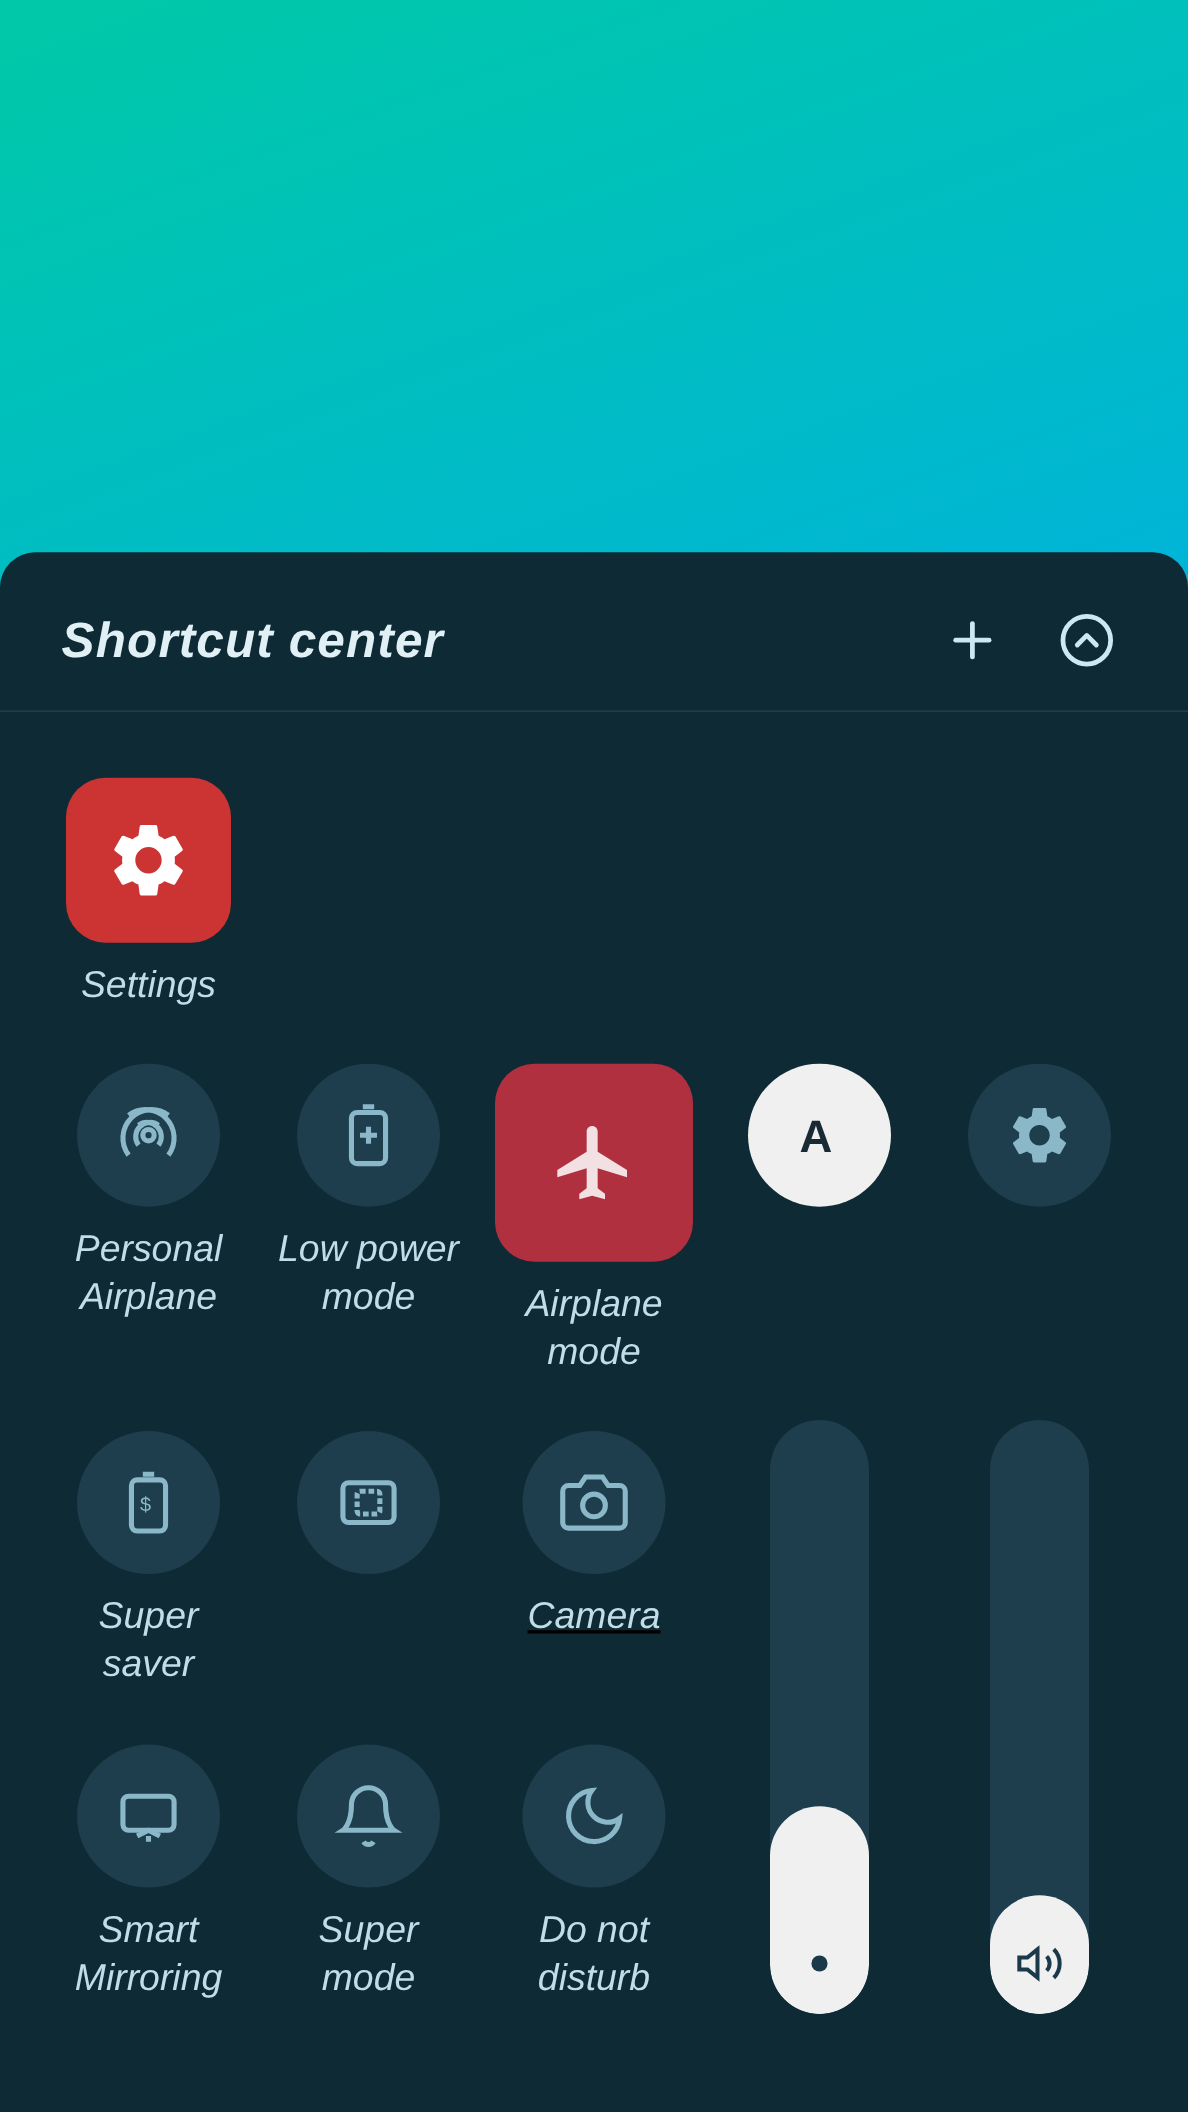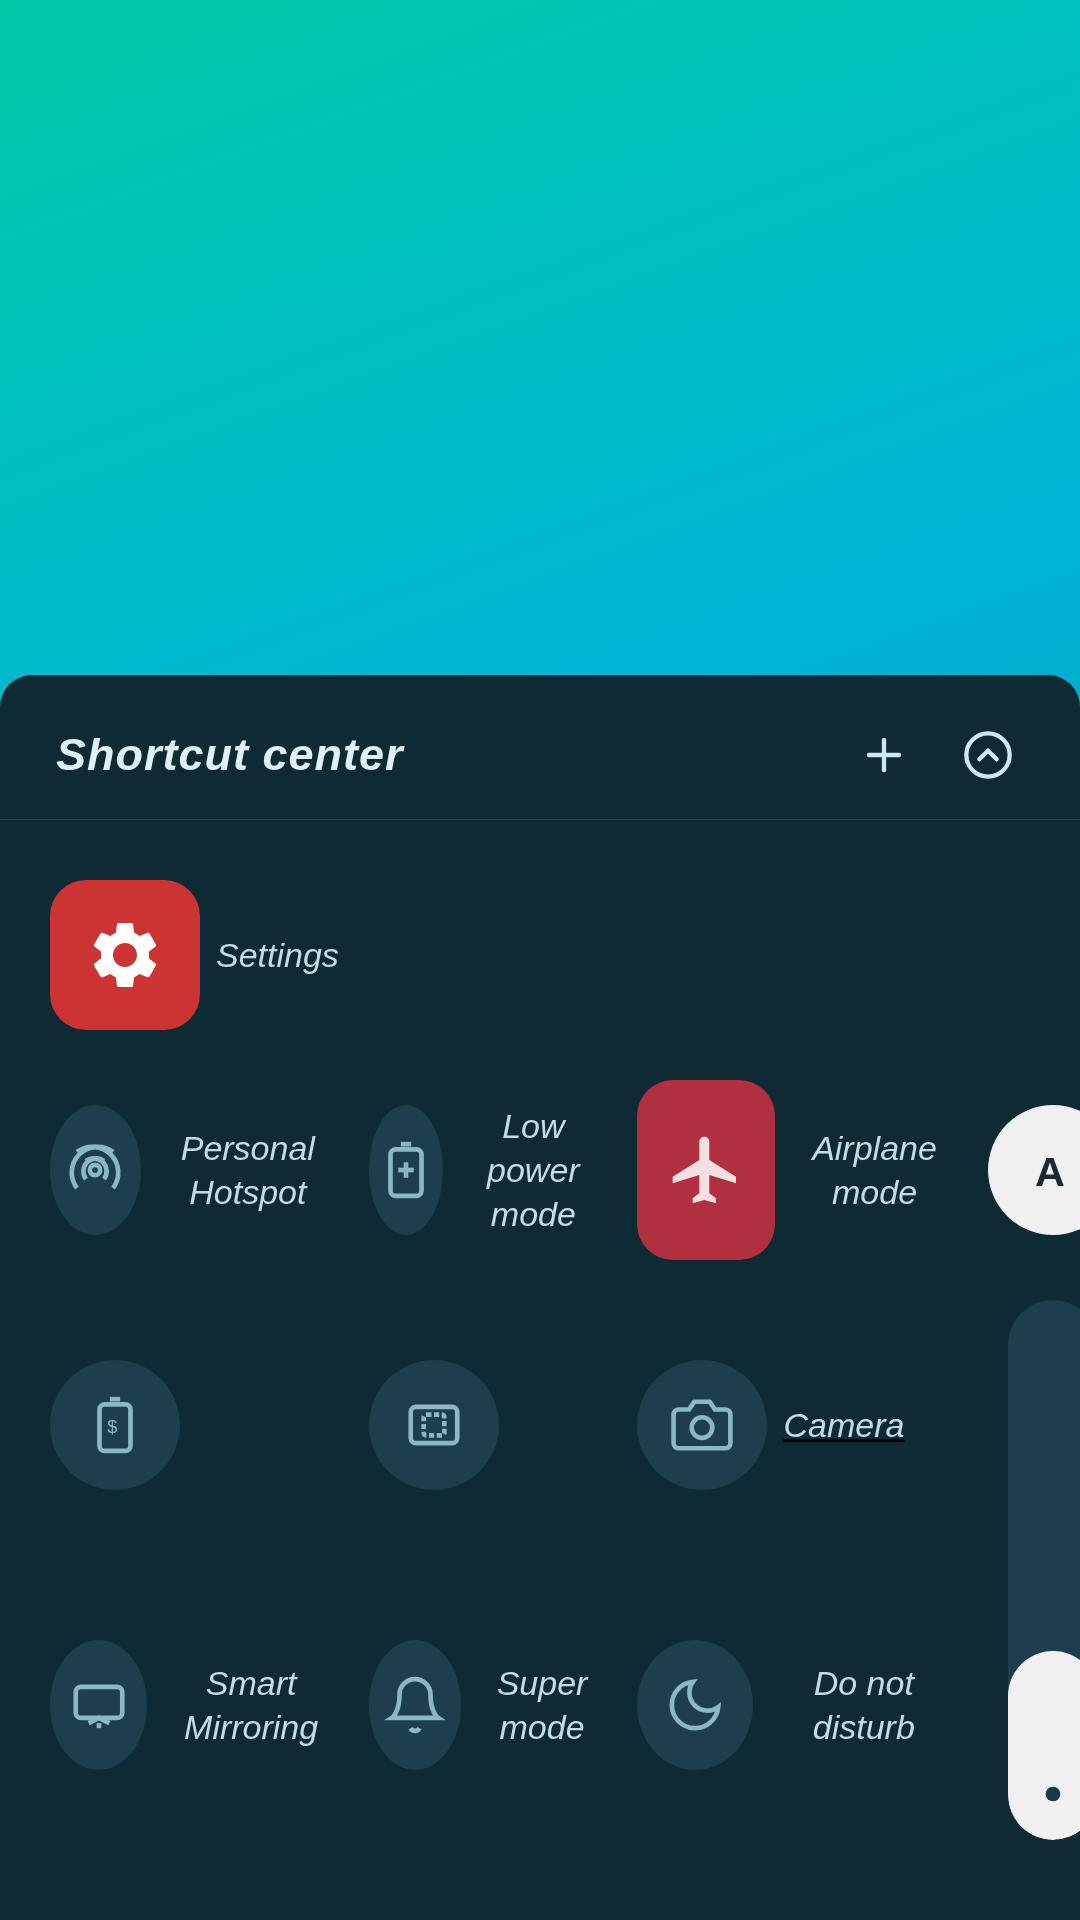--- a/index.html
+++ b/index.html
@@ -55,21 +55,21 @@
       cursor: pointer;
       color: #cce8f0;
     }
 
     .header-btn svg {
       width: 52px; height: 52px;
     }
 
     .shortcut-item {
       display: flex;
-      flex-direction: row;
+      flex-direction: column;
       align-items: center;
       gap: 16px;
       padding: 20px 10px;
       cursor: pointer;
     }
 
     .shortcut-icon {
       width: 130px; height: 130px;
       border-radius: 50%;
       background: #1e3d4d;
@@ -208,21 +208,21 @@
     <div class="shortcut-item" style="grid-column:1; grid-row:2;">
       <div class="shortcut-icon">
         <svg viewBox="0 0 24 24" fill="none" stroke="currentColor" stroke-width="1.8">
           <circle cx="12" cy="12" r="2"></circle>
           <path d="M8.5 8.5a5 5 0 0 1 7 7"></path>
           <path d="M5 5a10 10 0 0 1 14 14"></path>
           <path d="M15.5 8.5a5 5 0 0 0-7 7"></path>
           <path d="M19 5a10 10 0 0 0-14 14"></path>
         </svg>
       </div>
-      <span class="shortcut-label">Personal Hotspot</span>
+      <span class="shortcut-label">Personal Airplane</span>
     </div>
 
     <div class="shortcut-item" style="grid-column:2; grid-row:2;">
       <div class="shortcut-icon">
         <svg viewBox="0 0 24 24" fill="none" stroke="currentColor" stroke-width="1.8">
           <rect x="6" y="4" width="12" height="18" rx="2"></rect>
           <line x1="10" y1="2" x2="14" y2="2"></line>
           <line x1="12" y1="9" x2="12" y2="15"></line>
           <line x1="9" y1="12" x2="15" y2="12"></line>
         </svg>
@@ -256,20 +256,21 @@
     </div>
 
     <div class="shortcut-item" style="grid-column:1; grid-row:3;">
       <div class="shortcut-icon">
         <svg viewBox="0 0 24 24" fill="none" stroke="currentColor" stroke-width="1.8">
           <rect x="6" y="4" width="12" height="18" rx="2"></rect>
           <line x1="10" y1="2" x2="14" y2="2"></line>
           <text x="9" y="15" font-size="7" fill="#8ab8c8" stroke="none">$</text>
         </svg>
       </div>
+      <span class="shortcut-label">Super saver</span>
     </div>
 
     <div class="shortcut-item" style="grid-column:2; grid-row:3;">
       <div class="shortcut-icon">
         <svg viewBox="0 0 24 24" fill="none" stroke="currentColor" stroke-width="1.8">
           <rect x="3" y="5" width="18" height="14" rx="2"></rect>
           <rect x="8" y="8" width="8" height="8" rx="1" stroke-dasharray="2 1"></rect>
         </svg>
       </div>
     </div>

